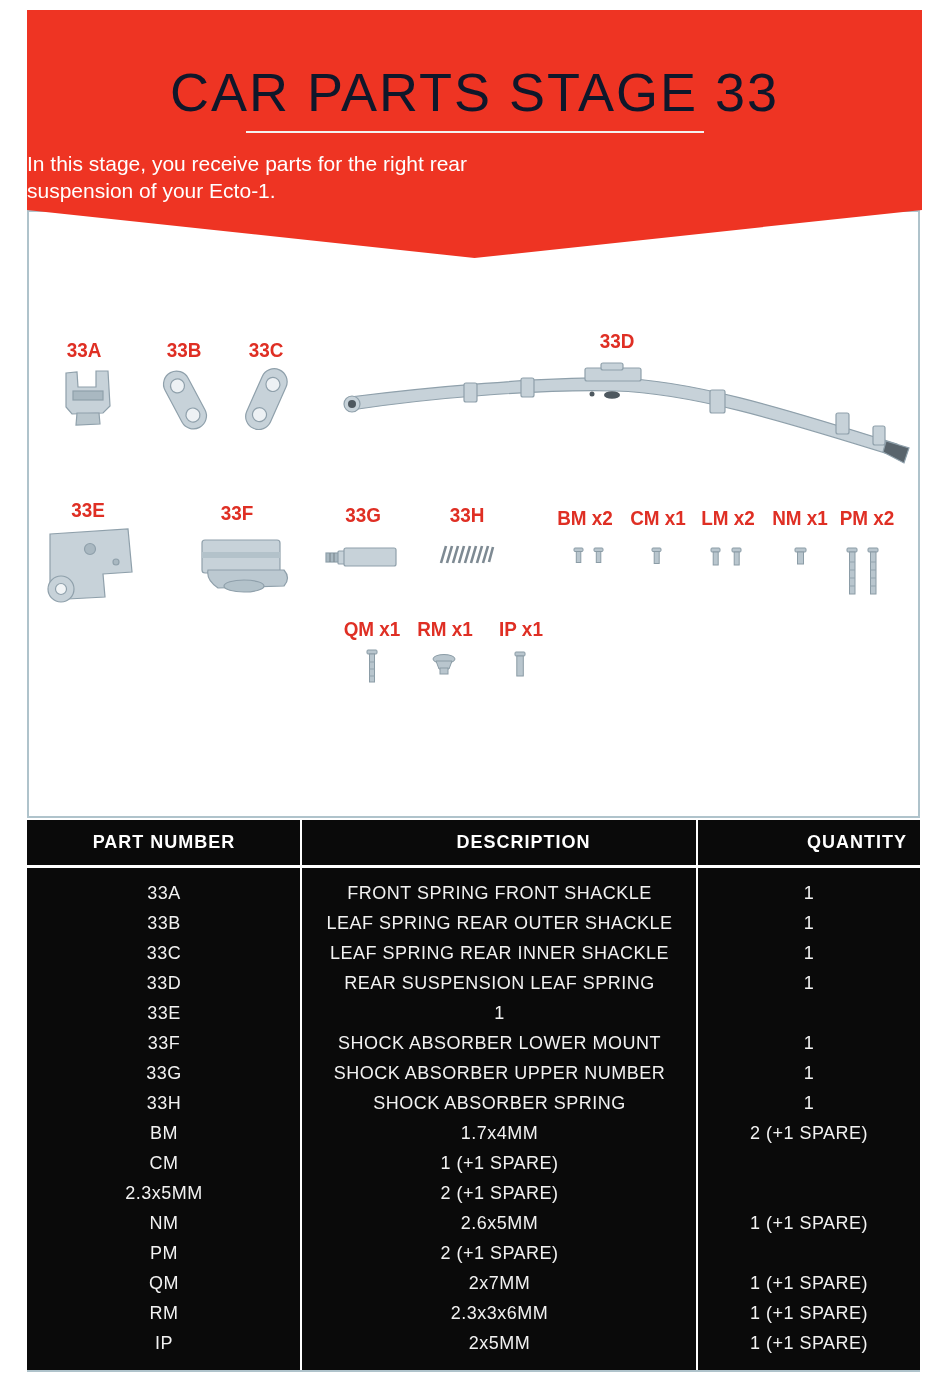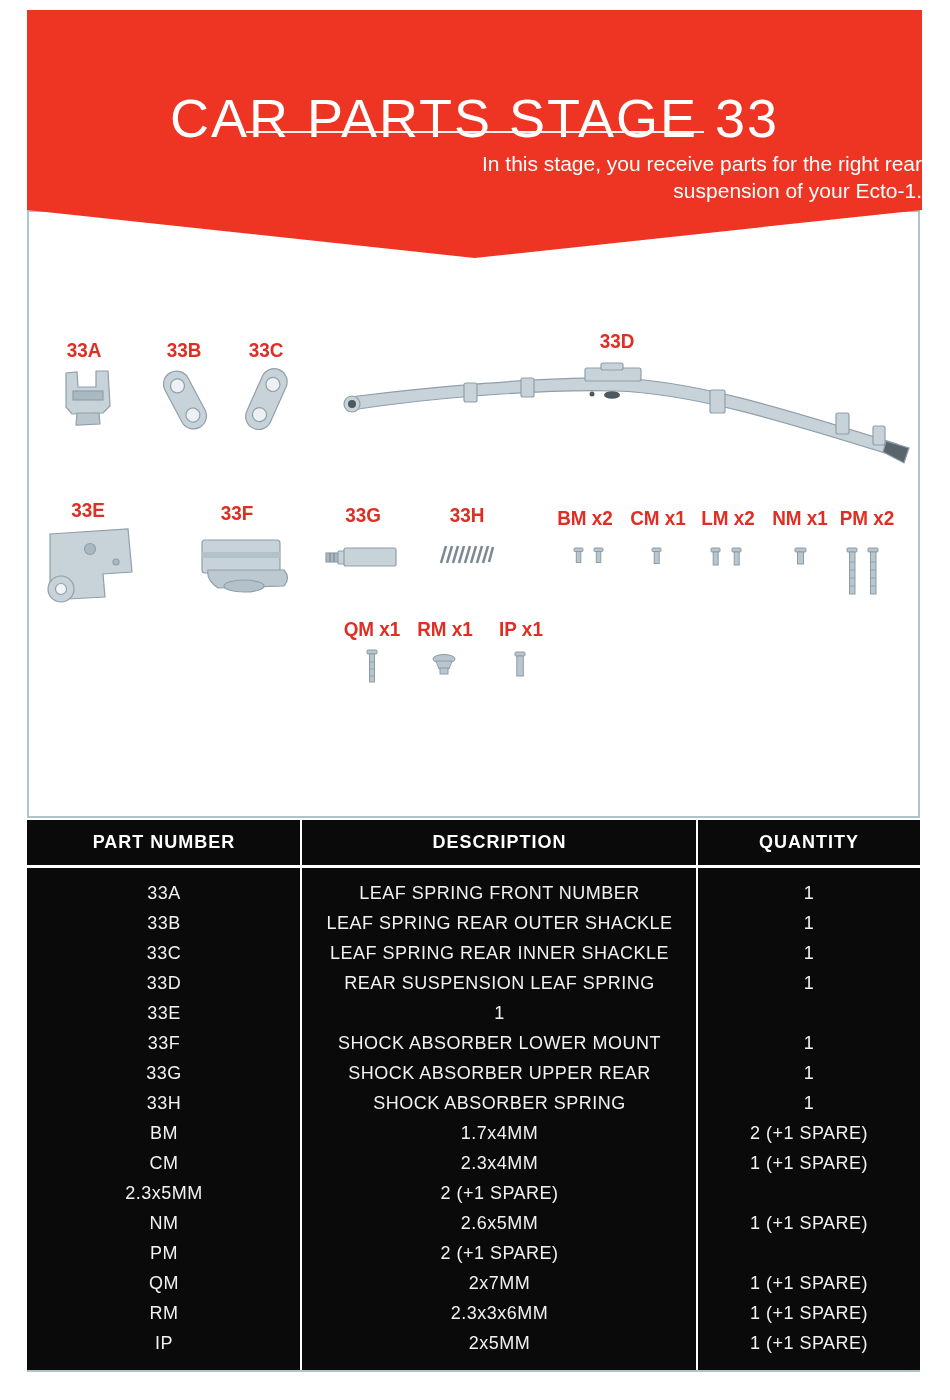--- a/index.html
+++ b/index.html
@@ -8,47 +8,47 @@
     font-family:"Liberation Sans", sans-serif;overflow:hidden;
   }
   
   .banner{
     position:absolute;left:27px;top:10px;width:895px;height:248px;
     background:#EE3423;z-index:3;
     clip-path:polygon(0 0,100% 0,100% 80.6%,50% 100%,0 80.6%);
   }
   .banner-title{
     position:absolute;top:55px;left:0;width:100%;text-align:center;
-    color:#ffffff;font-size:54px;letter-spacing:2px;line-height:1;
-    font-weight:400;white-space:nowrap;margin-top:26px;
+    color:#0f172a;font-size:54px;letter-spacing:2px;line-height:1;
+    font-weight:400;white-space:nowrap;
   }
   .banner-underline{
     position:absolute;top:121px;left:50%;transform:translateX(-50%);
     width:458px;height:2px;background:#f4f1ef;
   }
   .banner-subtitle{
-    position:absolute;top:140px;left:0;width:100%;text-align:right;
+    position:absolute;top:140px;left:0;width:100%;text-align:left;
     color:#ffffff;font-size:21px;line-height:27px;font-weight:400;
   }
   
   .parts-box{
     position:absolute;left:27px;top:210px;width:893px;height:608px;
     background:#ffffff;border:2px solid #AFC3CB;box-sizing:border-box;z-index:1;
   }
   .parts-svg{position:absolute;left:27px;top:210px;width:893px;height:608px;z-index:2;}
   .part-label{
     position:absolute;width:96px;text-align:center;z-index:4;
     color:#DF2F24;font-weight:bold;font-size:21px;line-height:26px;
     transform:scaleX(0.9);white-space:nowrap;
   }
   
   .table-header{
     position:absolute;left:27px;top:820px;width:893px;height:45px;
     background:#0A0A0A;display:grid;grid-template-columns:274px 397px 222px;
-    align-items:center;z-index:2;
+    align-items:center;z-index:2;gap:24px;
   }
   .table-header .cell{
     text-align:center;color:#ffffff;font-weight:bold;font-size:18px;letter-spacing:1px;
   }
   .table-body{
     position:absolute;left:27px;top:868px;width:893px;height:504px;
     background:#0A0A0A;box-sizing:border-box;border-bottom:2px solid #AFC3CB;
     padding-top:10px;z-index:2;
   }
   .table-row{
@@ -209,21 +209,21 @@
   <div class="cell">PART NUMBER</div>
   <div class="cell">DESCRIPTION</div>
   <div class="cell">QUANTITY</div>
   <div class="vline v1"></div>
   <div class="vline v2"></div>
 </div>
 
 <div class="table-body">
   <div class="table-row">
       <div class="cell">33A</div>
-      <div class="cell">LEAF SPRING FRONT NUMBER</div>
+      <div class="cell">FRONT SPRING FRONT SHACKLE</div>
       <div class="cell">1</div>
     </div>
   <div class="table-row">
       <div class="cell">33B</div>
       <div class="cell">LEAF SPRING REAR OUTER SHACKLE</div>
       <div class="cell">1</div>
     </div>
   <div class="table-row">
       <div class="cell">33C</div>
       <div class="cell">LEAF SPRING REAR INNER SHACKLE</div>
@@ -238,36 +238,35 @@
       <div class="cell">33E</div>
       <div class="cell">1</div>
     </div>
   <div class="table-row">
       <div class="cell">33F</div>
       <div class="cell">SHOCK ABSORBER LOWER MOUNT</div>
       <div class="cell">1</div>
     </div>
   <div class="table-row">
       <div class="cell">33G</div>
-      <div class="cell">SHOCK ABSORBER UPPER REAR</div>
+      <div class="cell">SHOCK ABSORBER UPPER NUMBER</div>
       <div class="cell">1</div>
     </div>
   <div class="table-row">
       <div class="cell">33H</div>
       <div class="cell">SHOCK ABSORBER SPRING</div>
       <div class="cell">1</div>
     </div>
   <div class="table-row">
       <div class="cell">BM</div>
       <div class="cell">1.7x4MM</div>
       <div class="cell">2 (+1 SPARE)</div>
     </div>
   <div class="table-row">
       <div class="cell">CM</div>
-      <div class="cell">2.3x4MM</div>
       <div class="cell">1 (+1 SPARE)</div>
     </div>
   <div class="table-row">
       <div class="cell">2.3x5MM</div>
       <div class="cell">2 (+1 SPARE)</div>
     </div>
   <div class="table-row">
       <div class="cell">NM</div>
       <div class="cell">2.6x5MM</div>
       <div class="cell">1 (+1 SPARE)</div>

